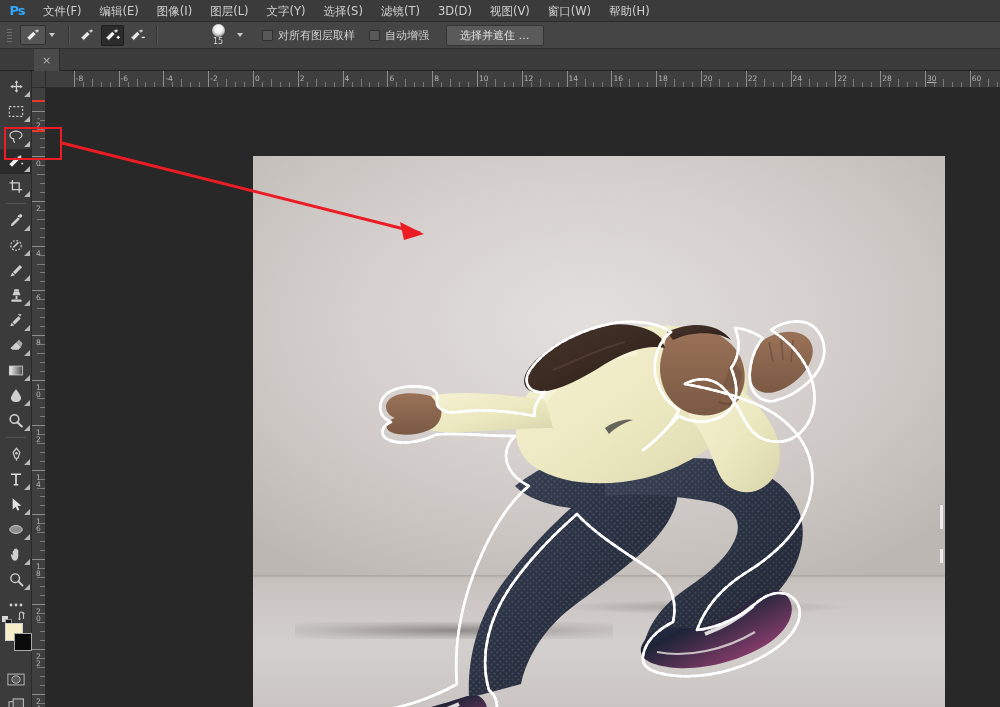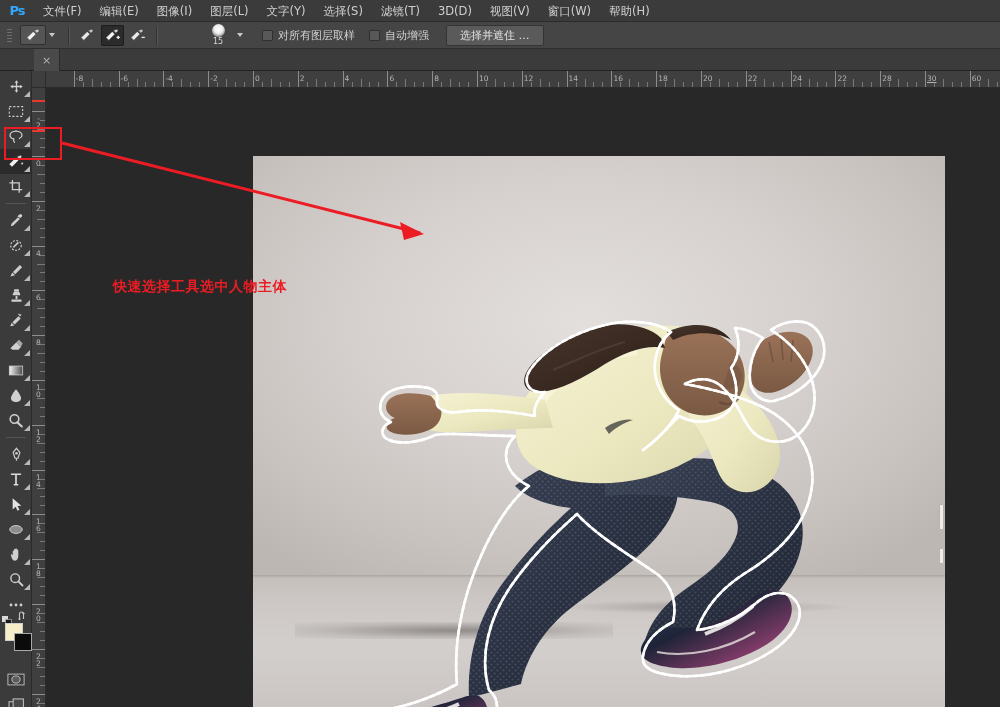--- a/index.html
+++ b/index.html
@@ -802,15 +802,14 @@
     </div>
   </div>
 
   <div class="anno-rect" style="left:4px; top:127px; width:58px; height:33px;"></div>
 
   <svg class="anno-arrow">
     <line x1="62" y1="143" x2="420" y2="233" stroke="#ec1c24" stroke-width="3"></line>
     <path d="M424 234 L400 222 L404 240 Z" fill="#ec1c24"></path>
   </svg>
 
-  <div class="anno-text" style="left:113px; top:278px;">快速选择工具选中人物主体</div>
 
 </div>
 
 </body></html>

